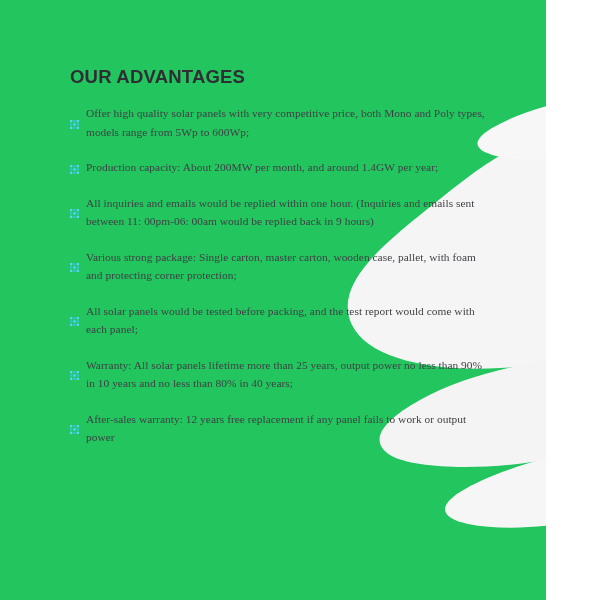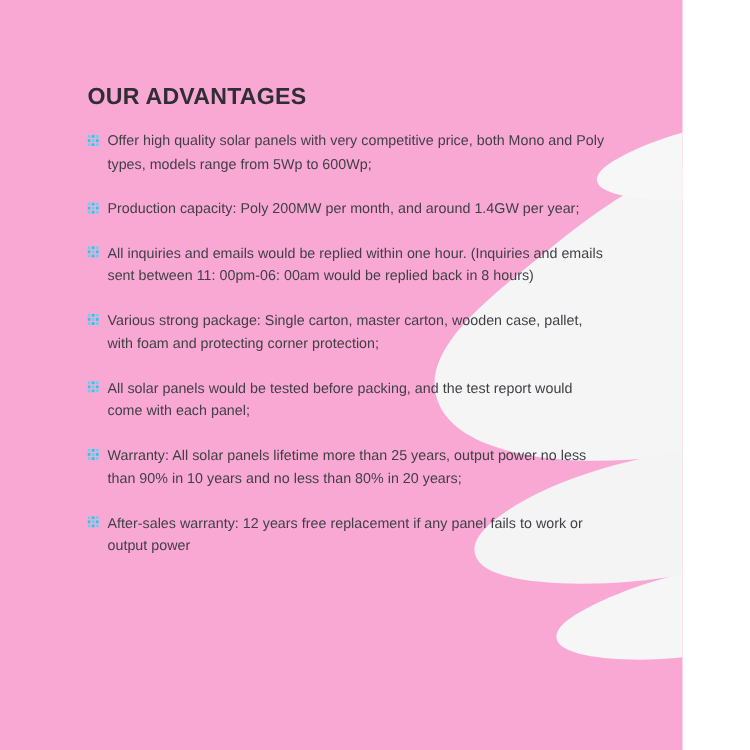--- a/index.html
+++ b/index.html
@@ -15,21 +15,21 @@
     height: 600px;
     background: #ffffff;
     font-family: "Liberation Sans", "DejaVu Sans", sans-serif;
     overflow: hidden;
   }
 
   .page {
     position: relative;
     width: 546px;
     height: 600px;
-    background: #f9a8d4;
+    background: #22c55e;
     overflow: hidden;
   }
 
   
   .watermark {
     position: absolute;
     inset: 0;
     width: 600px;
     height: 600px;
     pointer-events: none;
@@ -54,22 +54,23 @@
 
   .advantage-list {
     list-style: none;
     margin: 0;
     padding: 0;
   }
 
   .advantage-item {
     position: relative;
     display: flex;
-    align-items: flex-start;
+    align-items: center;
     margin-bottom: 17px;
+    font-family: Liberation Serif, serif;
   }
 
   .advantage-item:last-child {
     margin-bottom: 0;
   }
 
   .bullet-icon {
     flex: 0 0 auto;
     width: 9px;
     height: 9px;
@@ -128,37 +129,37 @@
           <rect x="0" y="0" width="2.3" height="2.3" fill="#5fd4f0"></rect>
           <rect x="3.35" y="0" width="2.3" height="2.3" fill="#2ec4e8"></rect>
           <rect x="6.7" y="0" width="2.3" height="2.3" fill="#5fd4f0"></rect>
           <rect x="0" y="3.35" width="2.3" height="2.3" fill="#2ec4e8"></rect>
           <rect x="3.35" y="3.35" width="2.3" height="2.3" fill="#5fd4f0"></rect>
           <rect x="6.7" y="3.35" width="2.3" height="2.3" fill="#2ec4e8"></rect>
           <rect x="0" y="6.7" width="2.3" height="2.3" fill="#5fd4f0"></rect>
           <rect x="3.35" y="6.7" width="2.3" height="2.3" fill="#2ec4e8"></rect>
           <rect x="6.7" y="6.7" width="2.3" height="2.3" fill="#5fd4f0"></rect>
         </svg>
-        <span class="advantage-text">Production capacity: Poly 200MW per month, and around 1.4GW per year;</span>
-      </li>
-
-
-      <li class="advantage-item">
-        <svg class="bullet-icon" viewBox="0 0 9 9" aria-hidden="true">
-          <rect x="0" y="0" width="2.3" height="2.3" fill="#5fd4f0"></rect>
-          <rect x="3.35" y="0" width="2.3" height="2.3" fill="#2ec4e8"></rect>
-          <rect x="6.7" y="0" width="2.3" height="2.3" fill="#5fd4f0"></rect>
-          <rect x="0" y="3.35" width="2.3" height="2.3" fill="#2ec4e8"></rect>
-          <rect x="3.35" y="3.35" width="2.3" height="2.3" fill="#5fd4f0"></rect>
-          <rect x="6.7" y="3.35" width="2.3" height="2.3" fill="#2ec4e8"></rect>
-          <rect x="0" y="6.7" width="2.3" height="2.3" fill="#5fd4f0"></rect>
-          <rect x="3.35" y="6.7" width="2.3" height="2.3" fill="#2ec4e8"></rect>
-          <rect x="6.7" y="6.7" width="2.3" height="2.3" fill="#5fd4f0"></rect>
-        </svg>
-        <span class="advantage-text">All inquiries and emails would be replied within one hour. (Inquiries and emails sent between 11: 00pm-06: 00am would be replied back in 8 hours)</span>
+        <span class="advantage-text">Production capacity: About 200MW per month, and around 1.4GW per year;</span>
+      </li>
+
+
+      <li class="advantage-item">
+        <svg class="bullet-icon" viewBox="0 0 9 9" aria-hidden="true">
+          <rect x="0" y="0" width="2.3" height="2.3" fill="#5fd4f0"></rect>
+          <rect x="3.35" y="0" width="2.3" height="2.3" fill="#2ec4e8"></rect>
+          <rect x="6.7" y="0" width="2.3" height="2.3" fill="#5fd4f0"></rect>
+          <rect x="0" y="3.35" width="2.3" height="2.3" fill="#2ec4e8"></rect>
+          <rect x="3.35" y="3.35" width="2.3" height="2.3" fill="#5fd4f0"></rect>
+          <rect x="6.7" y="3.35" width="2.3" height="2.3" fill="#2ec4e8"></rect>
+          <rect x="0" y="6.7" width="2.3" height="2.3" fill="#5fd4f0"></rect>
+          <rect x="3.35" y="6.7" width="2.3" height="2.3" fill="#2ec4e8"></rect>
+          <rect x="6.7" y="6.7" width="2.3" height="2.3" fill="#5fd4f0"></rect>
+        </svg>
+        <span class="advantage-text">All inquiries and emails would be replied within one hour. (Inquiries and emails sent between 11: 00pm-06: 00am would be replied back in 9 hours)</span>
       </li>
 
       <li class="advantage-item">
         <svg class="bullet-icon" viewBox="0 0 9 9" aria-hidden="true">
           <rect x="0" y="0" width="2.3" height="2.3" fill="#5fd4f0"></rect>
           <rect x="3.35" y="0" width="2.3" height="2.3" fill="#2ec4e8"></rect>
           <rect x="6.7" y="0" width="2.3" height="2.3" fill="#5fd4f0"></rect>
           <rect x="0" y="3.35" width="2.3" height="2.3" fill="#2ec4e8"></rect>
           <rect x="3.35" y="3.35" width="2.3" height="2.3" fill="#5fd4f0"></rect>
           <rect x="6.7" y="3.35" width="2.3" height="2.3" fill="#2ec4e8"></rect>
@@ -189,21 +190,21 @@
           <rect x="0" y="0" width="2.3" height="2.3" fill="#5fd4f0"></rect>
           <rect x="3.35" y="0" width="2.3" height="2.3" fill="#2ec4e8"></rect>
           <rect x="6.7" y="0" width="2.3" height="2.3" fill="#5fd4f0"></rect>
           <rect x="0" y="3.35" width="2.3" height="2.3" fill="#2ec4e8"></rect>
           <rect x="3.35" y="3.35" width="2.3" height="2.3" fill="#5fd4f0"></rect>
           <rect x="6.7" y="3.35" width="2.3" height="2.3" fill="#2ec4e8"></rect>
           <rect x="0" y="6.7" width="2.3" height="2.3" fill="#5fd4f0"></rect>
           <rect x="3.35" y="6.7" width="2.3" height="2.3" fill="#2ec4e8"></rect>
           <rect x="6.7" y="6.7" width="2.3" height="2.3" fill="#5fd4f0"></rect>
         </svg>
-        <span class="advantage-text">Warranty: All solar panels lifetime more than 25 years, output power no less than 90% in 10 years and no less than 80% in 20 years;</span>
+        <span class="advantage-text">Warranty: All solar panels lifetime more than 25 years, output power no less than 90% in 10 years and no less than 80% in 40 years;</span>
       </li>
 
       <li class="advantage-item">
         <svg class="bullet-icon" viewBox="0 0 9 9" aria-hidden="true">
           <rect x="0" y="0" width="2.3" height="2.3" fill="#5fd4f0"></rect>
           <rect x="3.35" y="0" width="2.3" height="2.3" fill="#2ec4e8"></rect>
           <rect x="6.7" y="0" width="2.3" height="2.3" fill="#5fd4f0"></rect>
           <rect x="0" y="3.35" width="2.3" height="2.3" fill="#2ec4e8"></rect>
           <rect x="3.35" y="3.35" width="2.3" height="2.3" fill="#5fd4f0"></rect>
           <rect x="6.7" y="3.35" width="2.3" height="2.3" fill="#2ec4e8"></rect>

